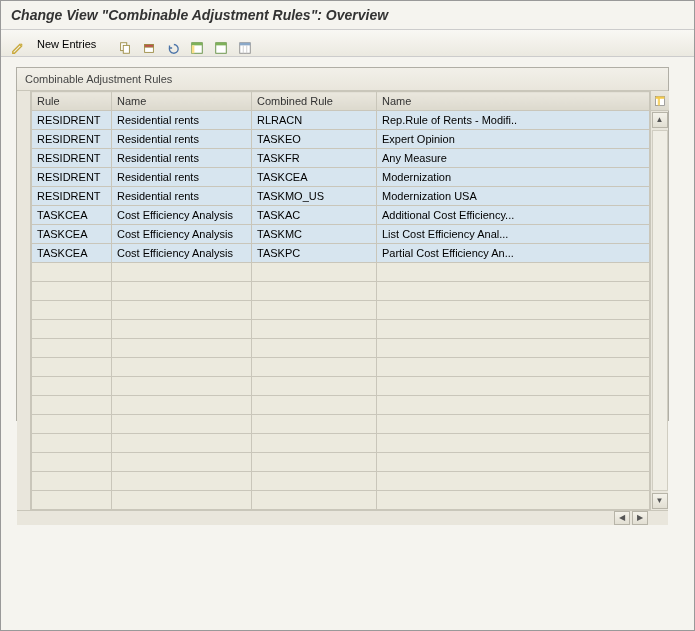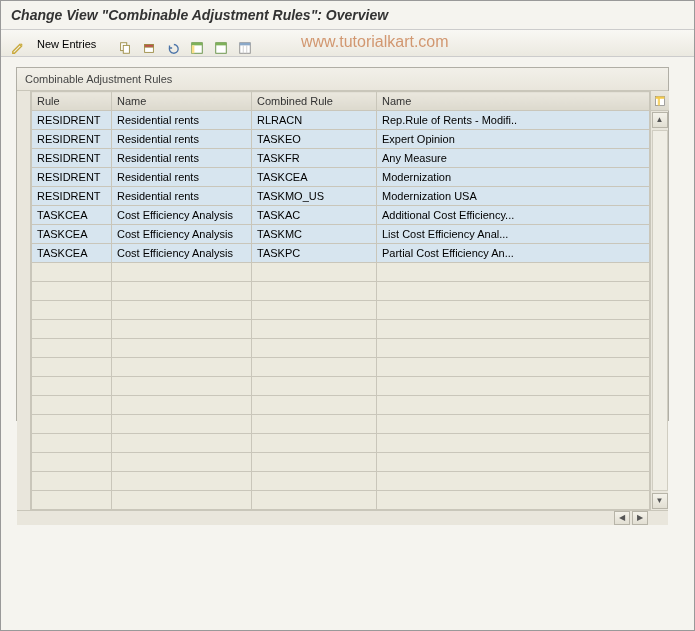--- a/index.html
+++ b/index.html
@@ -234,21 +234,20 @@
         </svg>
     </div>
     <div class="tool-btn">
       <svg viewBox="0 0 16 16">
           <rect x="2" y="2" width="12" height="12" fill="#fff" stroke="#888"></rect>
           <rect x="2" y="2" width="12" height="3" fill="#8aa8c8"></rect>
           <line x1="6" y1="5" x2="6" y2="14" stroke="#ccc"></line>
           <line x1="10" y1="5" x2="10" y2="14" stroke="#ccc"></line>
         </svg>
     </div>
-    <div class="watermark">www.tutorialkart.com</div>
   </div>
 
   <div class="content-area">
     <div class="panel-title">Combinable Adjustment Rules</div>
     <div class="grid-wrapper">
       <div class="left-gutter"></div>
       <div class="table-scroll">
         <table>
           <colgroup>
               <col style="width:80px">

